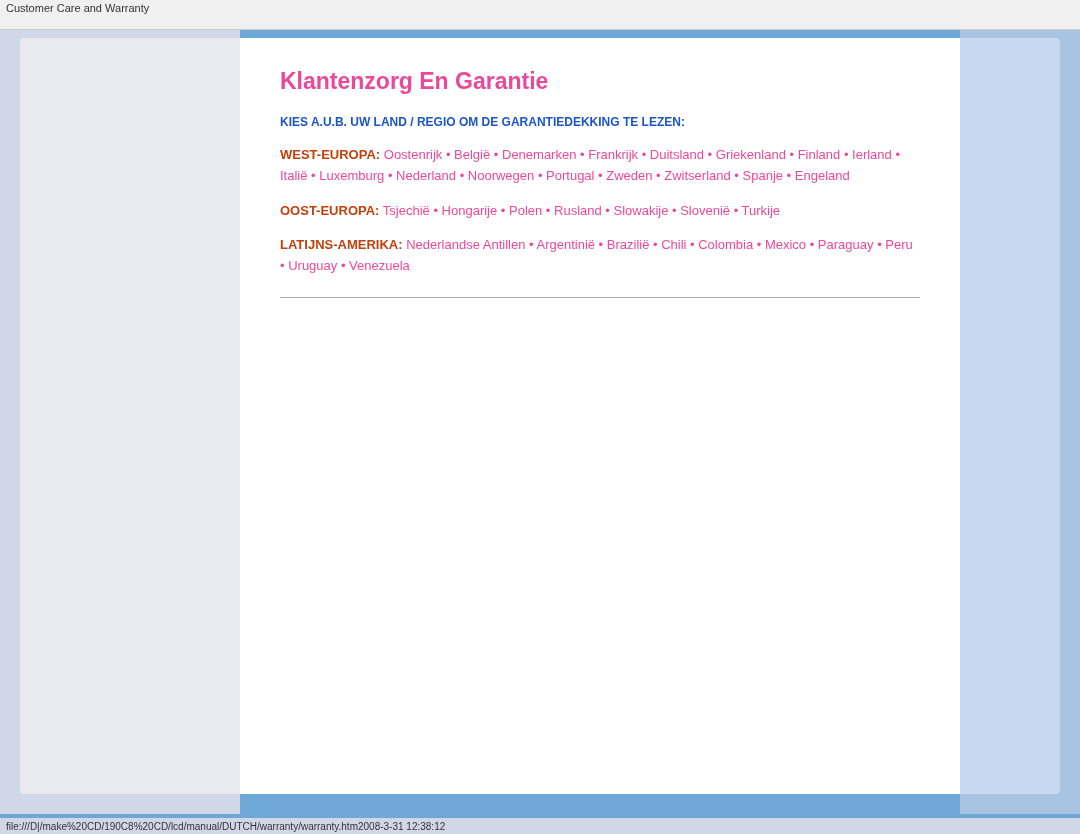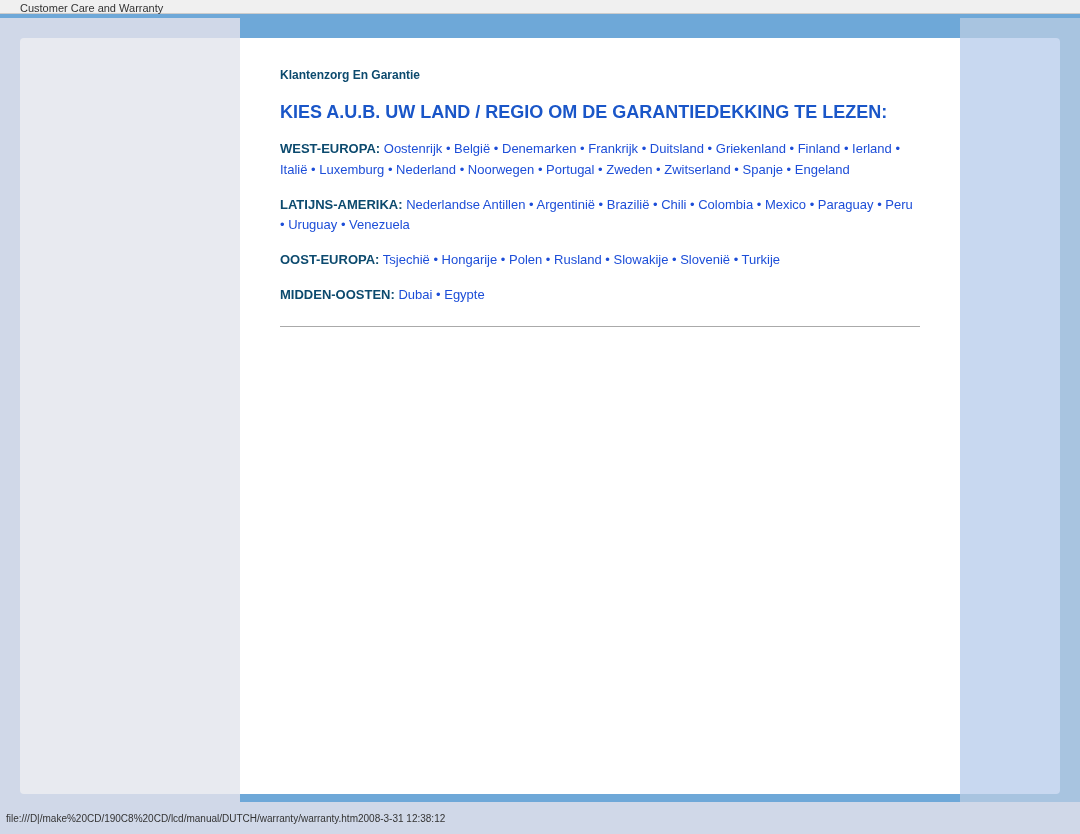--- a/index.html
+++ b/index.html
@@ -10,28 +10,28 @@
       font-size: 13px;
       width: 1080px;
       height: 834px;
       overflow: hidden;
       position: relative;
     }
 
     .title-bar {
       background-color: #f0f0f0;
       border-bottom: 1px solid #ccc;
-      padding: 2px 20px;
+      padding: 2px 6px;
       font-size: 11px;
       color: #333;
       position: absolute;
       top: 0;
       left: 0;
       right: 0;
-      height: 14px;
+      height: 30px;
       z-index: 10;
     }
 
     .browser-chrome {
       position: absolute;
       top: 18px;
       left: 0;
       right: 0;
       bottom: 20px;
       background-color: #6ea8d8;
@@ -80,60 +80,60 @@
       top: 20px;
       left: 240px;
       right: 120px;
       bottom: 20px;
       background-color: #ffffff;
       padding: 30px 40px;
       overflow-y: auto;
     }
 
     .page-title {
-      font-size: 12px;
+      font-size: 23px;
       font-weight: bold;
-      color: #0c4a6e;
+      color: #ec4899;
       margin-bottom: 20px;
     }
 
     .subtitle {
-      font-size: 18px;
+      font-size: 12px;
       font-weight: bold;
       color: #1a56c8;
       margin-bottom: 16px;
     }
 
     .region-block {
       margin-bottom: 14px;
       line-height: 1.6;
       font-size: 13px;
     }
 
     .region-label-orange {
-      color: #0c4a6e;
+      color: #c2410c;
       font-weight: bold;
     }
 
     .region-text {
-      color: #1d4ed8;
+      color: #ec4899;
     }
 
     .divider {
       border: none;
       border-top: 1px solid #aaa;
       margin: 20px 0;
     }
 
     .status-bar {
       position: absolute;
       bottom: 0;
       left: 0;
       right: 0;
-      height: 32px;
+      height: 16px;
       background-color: #d0d8e8;
       font-size: 10px;
       color: #333;
       padding: 2px 6px;
       display: flex;
       align-items: center;
     }
   </style>
 </head>
 <body>
@@ -157,37 +157,33 @@
     <h1 class="page-title">Klantenzorg En Garantie</h1>
 
     <p class="subtitle">KIES A.U.B. UW LAND / REGIO OM DE GARANTIEDEKKING TE LEZEN:</p>
 
     <div class="region-block">
       <span class="region-label-orange">WEST-EUROPA:</span>
       <span class="region-text"> Oostenrijk • België • Denemarken • Frankrijk • Duitsland • Griekenland • Finland • Ierland • Italië • Luxemburg • Nederland • Noorwegen • Portugal • Zweden • Zwitserland • Spanje • Engeland</span>
     </div>
 
     <div class="region-block">
-      <span class="region-label-orange">LATIJNS-AMERIKA:</span>
-      <span class="region-text"> Nederlandse Antillen • Argentinië • Brazilië • Chili • Colombia • Mexico • Paraguay • Peru • Uruguay • Venezuela</span>
+      <span class="region-label-orange">OOST-EUROPA:</span>
+      <span class="region-text"> Tsjechië • Hongarije • Polen • Rusland • Slowakije • Slovenië • Turkije</span>
     </div>
 
     <div class="region-block">
-      <span class="region-label-orange">OOST-EUROPA:</span>
-      <span class="region-text"> Tsjechië • Hongarije • Polen • Rusland • Slowakije • Slovenië • Turkije</span>
+      <span class="region-label-orange">LATIJNS-AMERIKA:</span>
+      <span class="region-text"> Nederlandse Antillen • Argentinië • Brazilië • Chili • Colombia • Mexico • Paraguay • Peru • Uruguay • Venezuela</span>
     </div>
 
 
 
 
 
-    <div class="region-block">
-      <span class="region-label-orange">MIDDEN-OOSTEN:</span>
-      <span class="region-text"> Dubai • Egypte</span>
-    </div>
 
     <hr class="divider">
 
   </div>
 
 </div>
 
 <div class="status-bar">
   <span>file:///D|/make%20CD/190C8%20CD/lcd/manual/DUTCH/warranty/warranty.htm2008-3-31  12:38:12</span>
 </div>

